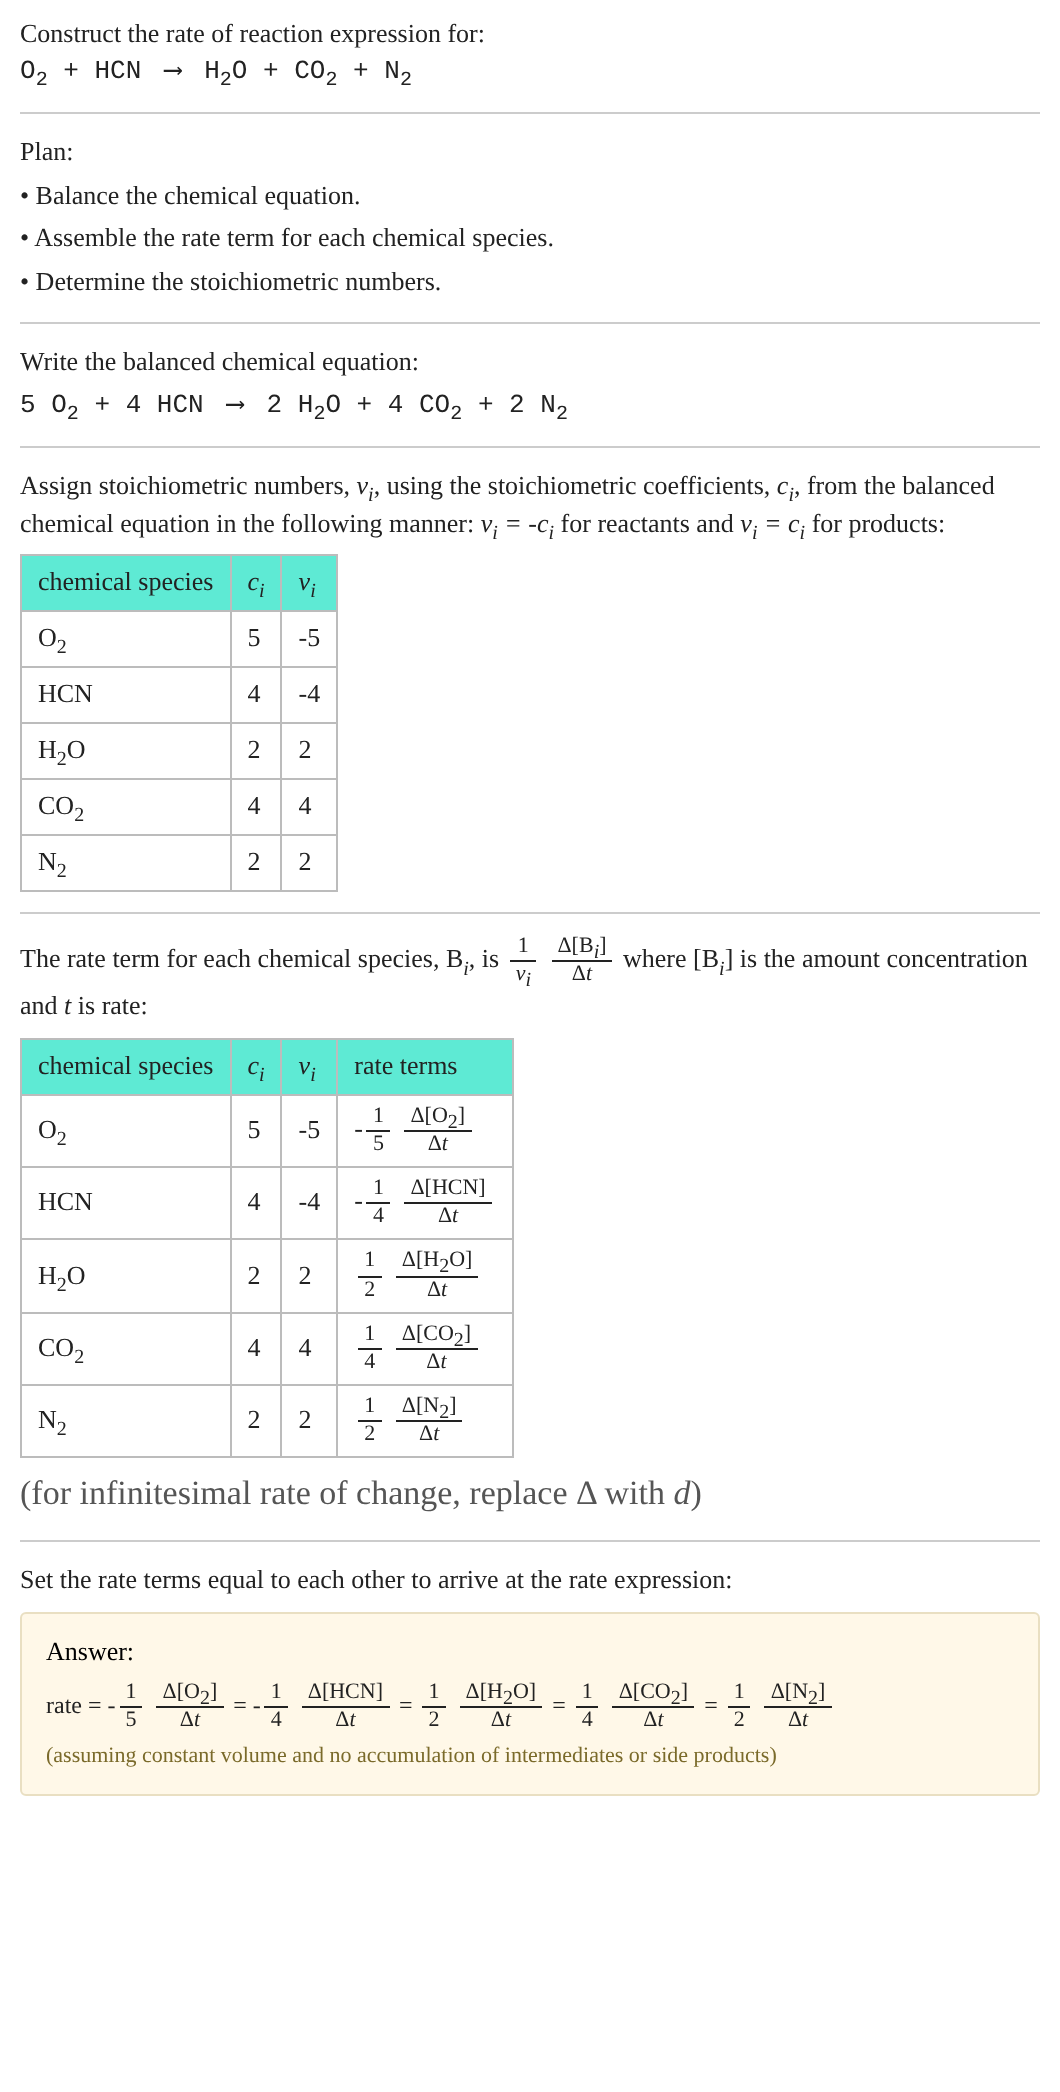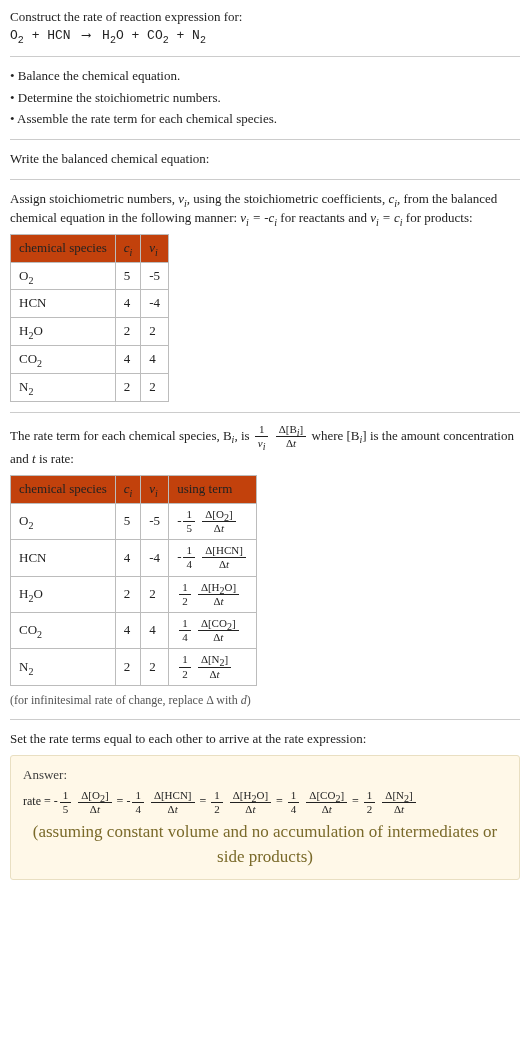--- a/index.html
+++ b/index.html
@@ -35,21 +35,21 @@
     margin: 6px 0;
   }
   table.data th, table.data td {
     border: 1px solid #bcbcbc;
     padding: 4px 8px;
     text-align: left;
     font-weight: normal;
     white-space: nowrap;
   }
   table.data th {
-    background: #c2410c;
+    background: #5eead4;
   }
   .frac {
     display: inline-block;
     vertical-align: middle;
     text-align: center;
     margin: 0 2px;
   }
   .frac .num {
     display: block;
     border-bottom: 1px solid #222;
@@ -57,69 +57,72 @@
     font-size: 11px;
     line-height: 1.2;
   }
   .frac .den {
     display: block;
     padding: 0 3px;
     font-size: 11px;
     line-height: 1.2;
   }
   .small-note {
-    font-size: 12px;
+    font-size: 17px;
     color: #555;
   }
   .answer-box {
     background: #fff8e8;
     border: 1px solid #e9dfc2;
     border-radius: 3px;
     padding: 10px 12px;
     margin-top: 6px;
   }
   .answer-box .ans-label {
-    color: #404040;
+    color: #000000;
     margin-bottom: 4px;
   }
   .answer-box .rate-line {
     font-size: 12px;
     white-space: nowrap;
     overflow-x: auto;
   }
   .answer-box .assume {
-    font-size: 17px;
+    font-size: 11px;
     color: #7a6a2a;
     margin-top: 4px;
-    text-align: center;
   }
   .block p { margin: 3px 0; }
 </style>
 </head>
 <body>
 
 <div class="block">
   <div>Construct the rate of reaction expression for:</div>
   <div class="eq">
     O<sub>2</sub> + HCN <span class="arrow">⟶</span> H<sub>2</sub>O + CO<sub>2</sub> + N<sub>2</sub>
   </div>
 </div>
 
 <hr class="sep">
 
 <div class="block">
+  <p>Plan:</p>
   <p>• Balance the chemical equation.</p>
+  <p>• Assemble the rate term for each chemical species.</p>
   <p>• Determine the stoichiometric numbers.</p>
-  <p>• Assemble the rate term for each chemical species.</p>
 </div>
 
 <hr class="sep">
 
 <div class="block">
   <p>Write the balanced chemical equation:</p>
+  <div class="eq">
+    5 O<sub>2</sub> + 4 HCN <span class="arrow">⟶</span> 2 H<sub>2</sub>O + 4 CO<sub>2</sub> + 2 N<sub>2</sub>
+  </div>
 </div>
 
 <hr class="sep">
 
 <div class="block">
   <p>
     <span>Assign stoichiometric numbers, </span><span class="italic">ν<sub>i</sub></span><span>, using the stoichiometric coefficients, </span><span class="italic">c<sub>i</sub></span><span>, from the balanced chemical equation in the following manner: </span><span class="italic">ν<sub>i</sub> = -c<sub>i</sub></span><span> for reactants and </span><span class="italic">ν<sub>i</sub> = c<sub>i</sub></span><span> for products:</span>
   </p>
 
   <table class="data">
@@ -167,21 +170,21 @@
     <span class="frac"><span class="num">Δ[B<sub class="italic">i</sub>]</span><span class="den">Δ<span class="italic">t</span></span></span>
     <span> where [B</span><sub class="italic">i</sub><span>] is the amount concentration and </span><span class="italic">t</span><span> is rate:</span>
   </p>
 
   <table class="data">
     <tbody>
         <tr>
       <th>chemical species</th>
       <th><span class="italic">c<sub>i</sub></span></th>
       <th><span class="italic">ν<sub>i</sub></span></th>
-      <th>using term</th>
+      <th>rate terms</th>
     </tr>
     <tr>
       <td>O<sub>2</sub></td>
       <td>5</td>
       <td>-5</td>
       <td>-<span class="frac"><span class="num">1</span><span class="den">5</span></span> <span class="frac"><span class="num">Δ[O<sub>2</sub>]</span><span class="den">Δ<span class="italic">t</span></span></span></td>
     </tr>
     <tr>
       <td>HCN</td>
       <td>4</td>

